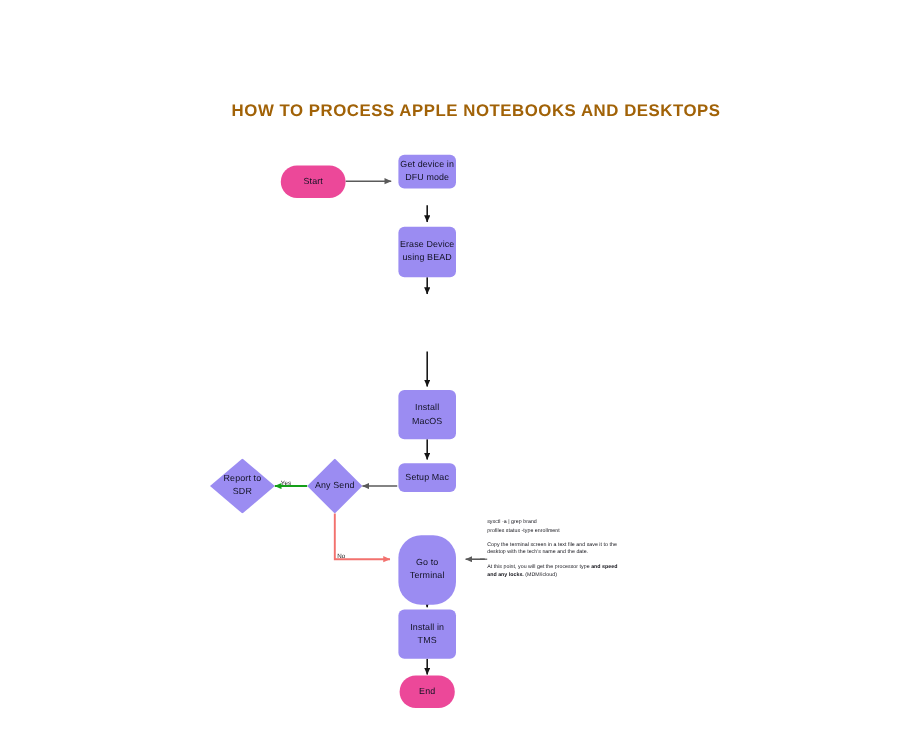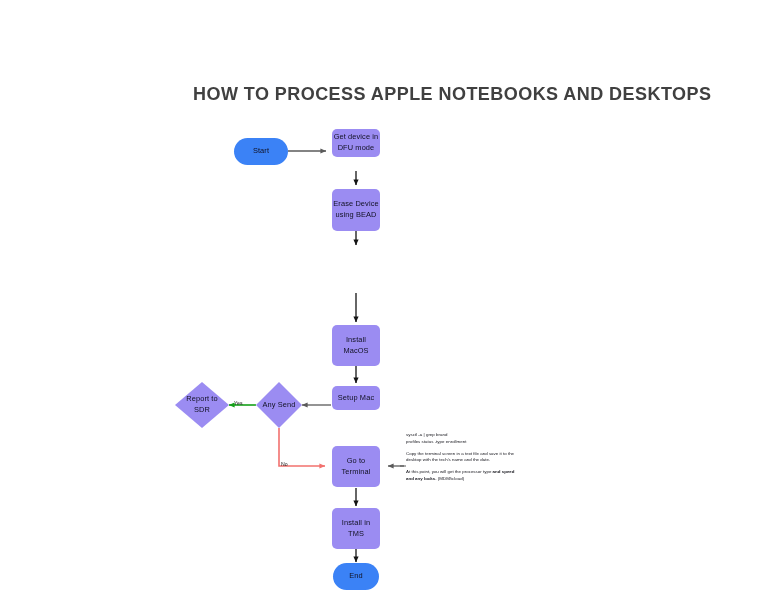--- a/index.html
+++ b/index.html
@@ -26,24 +26,24 @@
     top: 0;
     width: 768px;
     height: 615px;
     pointer-events: none;
   }
 
   .chart-title {
     position: absolute;
     left: 193px;
     top: 84px;
-    font-size: 18px;
+    font-size: 14px;
     font-weight: bold;
     letter-spacing: 0.45px;
-    color: #404040;
+    color: #a16207;
     white-space: nowrap;
   }
 
   
   .node {
     position: absolute;
     box-sizing: border-box;
     display: flex;
     align-items: center;
     justify-content: center;
@@ -58,21 +58,21 @@
     white-space: pre-line;
   }
 
   
   .n-process {
     background: #9b8cf2;
     border-radius: 5px;
   }
   
   .n-terminator {
-    background: #3b82f6;
+    background: #ec4899;
     border-radius: 18px;
   }
   
   .n-parallelogram {
     background: #17c9a7;
     -webkit-clip-path: polygon(14% 0%, 100% 0%, 86% 100%, 0% 100%);
     clip-path: polygon(14% 0%, 100% 0%, 86% 100%, 0% 100%);
     font-weight: bold;
   }
   
@@ -209,21 +209,21 @@
 
   <div class="node n-decision" style="left:256px; top:382px; width:46px; height:46px;">
     <span class="lbl">Any Send</span>
   </div>
 
   <div class="node n-decision" style="left:175px; top:382px; width:54px; height:46px;">
     <span class="lbl">Report to
 SDR</span>
   </div>
 
-  <div class="node n-process" style="left:332px; top:446px; width:48px; height:41px;">
+  <div class="node n-process" style="left:332px; top:446px; width:48px; height:58px;border-radius:19px;">
     <span class="lbl">Go to
 Terminal</span>
   </div>
 
   <div class="node n-process" style="left:332px; top:508px; width:48px; height:41px;">
     <span class="lbl">Install in
 TMS</span>
   </div>
 
   <div class="node n-terminator" style="left:333px; top:563px; width:46px; height:27px;">

